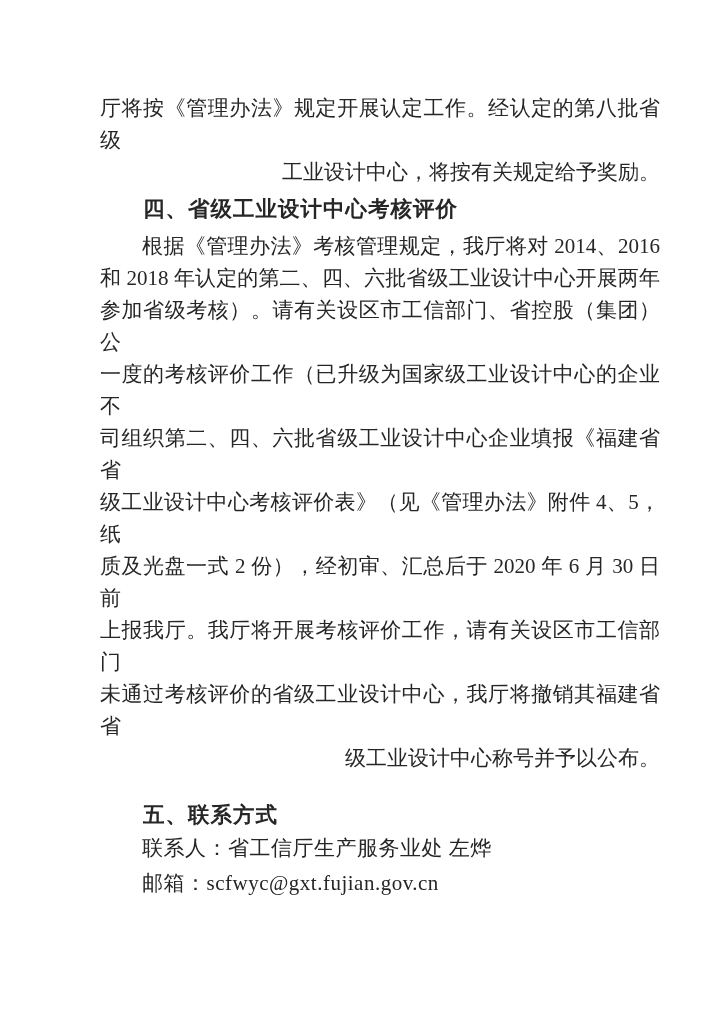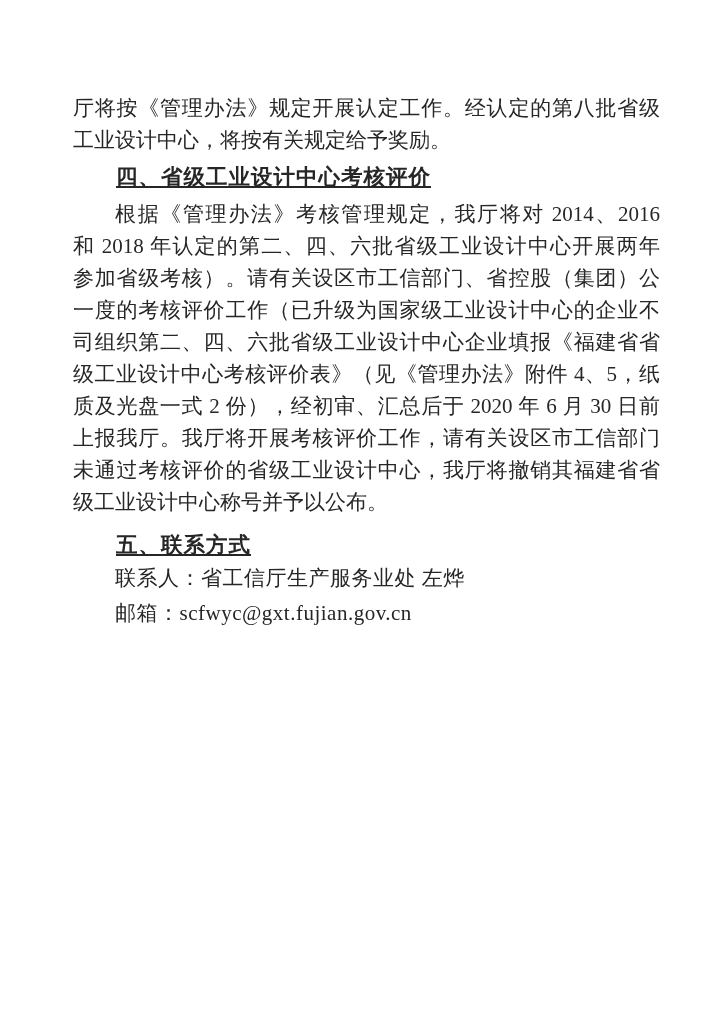--- a/index.html
+++ b/index.html
@@ -7,50 +7,49 @@
     padding: 0;
     background: #ffffff;
   }
   .page {
     position: relative;
     width: 722px;
     height: 1021px;
     box-sizing: border-box;
     background: #ffffff;
     color: #262626;
-    padding: 92px 62px 0 73px;
+    padding: 92px 62px 0 100px;
     font-family: "Liberation Serif", "DejaVu Serif", serif;
     font-size: 21px;
     overflow: hidden;
   }
   .body-line {
     line-height: 32px;
-    text-align: left;
+    text-align: right;
     white-space: nowrap;
   }
   .body-line.fill {
     text-align: justify;
     text-align-last: justify;
     white-space: normal;
   }
   .indent {
     text-indent: 2em;
   }
   .heading {
     font-family: "Liberation Sans", "DejaVu Sans", sans-serif;
     font-weight: bold;
     font-size: 21.5px;
     line-height: 32px;
     margin: 5px 0 5px 0;
     text-indent: 2em;
     letter-spacing: 1px;
-    text-decoration: underline;
   }
   .heading.second {
-    margin-top: 11px;
+    margin-top: 25px;
     margin-bottom: 0;
   }
   .contact-line {
     line-height: 35px;
     text-indent: 2em;
     letter-spacing: 0.5px;
   }
 </style>
 </head>
 <body>

